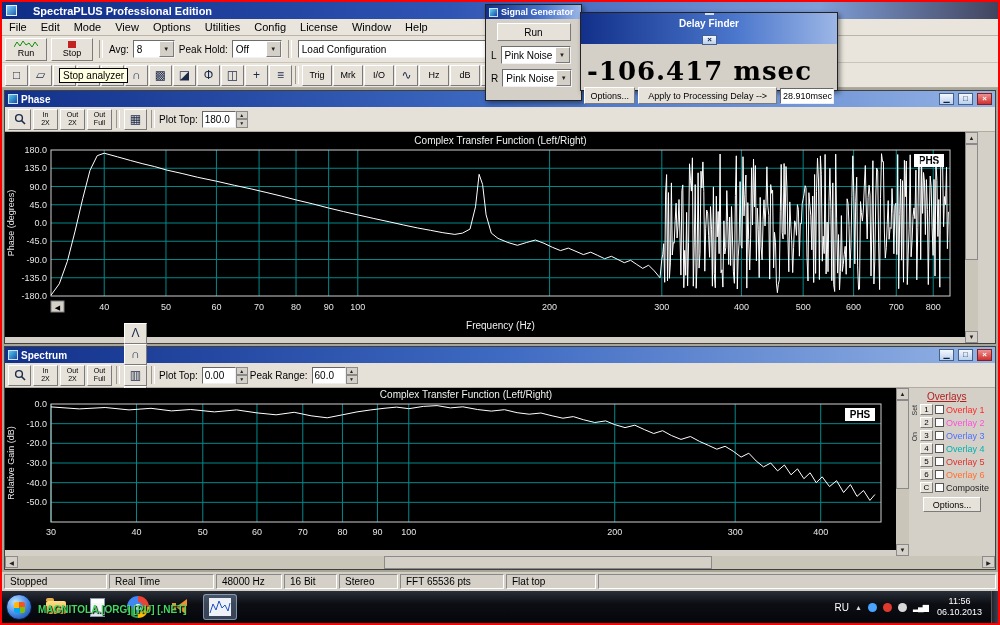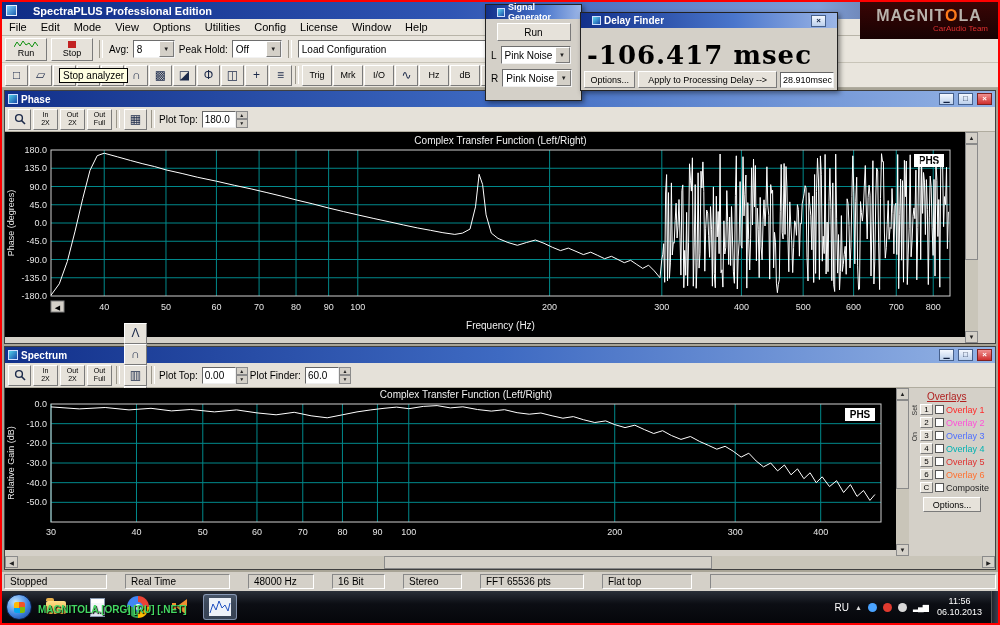--- a/index.html
+++ b/index.html
@@ -61,21 +61,21 @@
 .ovbody{display:flex;}
 .ovside{width:9px;display:flex;flex-direction:column;gap:16px;padding-top:2px;}
 .vtext{writing-mode:vertical-rl;transform:rotate(180deg);font-size:7px;color:#333;}
 .ovrow{display:flex;align-items:center;gap:2px;height:13px;}
 .ovnum{width:13px;height:11px;font-size:8px;line-height:1;display:flex;align-items:center;justify-content:center;}
 .ovcb{width:9px;height:9px;background:#fff;border:1px solid #555;display:inline-block;}
 .ovlab{font-size:9px;white-space:nowrap;overflow:hidden;}
 .ovopts{margin:3px 0 0 12px;width:58px;height:15px;font-size:9px;}
 
 
-.statusbar{height:19px;background:#d4d0c8;display:flex;gap:18px;padding:2px;font-size:10px;}
+.statusbar{height:19px;background:#d4d0c8;display:flex;gap:2px;padding:2px;font-size:10px;}
 .seg{border:1px solid;border-color:#888 #fff #fff #888;padding:0 5px;display:flex;align-items:center;white-space:nowrap;}
 .taskbar{height:32px;background:linear-gradient(#2a2f38,#0c0e14 40%,#05060a);display:flex;align-items:center;padding-left:4px;gap:7px;position:relative;}
 .orb{width:26px;height:26px;border-radius:50%;background:radial-gradient(circle at 35% 30%,#bfe4ff,#3f84e0 55%,#123a8a);border:1px solid #0a1c40;display:flex;align-items:center;justify-content:center;}
 .orbflag{width:11px;height:11px;border-radius:2px;background:conic-gradient(#f35325 0 25%,#81bc06 0 50%,#05a6f0 0 75%,#ffba08 0);}
 .ticon{width:34px;height:26px;display:flex;align-items:center;justify-content:center;border-radius:3px;position:relative;}
 .ticon.active{background:rgba(150,180,220,.35);border:1px solid rgba(200,220,255,.5);}
 .folder{width:20px;height:13px;background:linear-gradient(#ffe08a,#e8a93d);border-radius:2px;position:relative;}
 .folder::before{content:"";position:absolute;top:-3px;left:0;width:8px;height:3px;background:#e8b14d;border-radius:2px 2px 0 0;}
 .doc{width:15px;height:19px;background:#f4f6fa;border:1px solid #8a9ab0;box-shadow:inset 0 4px 0 #fff,inset 0 -3px 0 #dfe6f0;}
 .webicon{width:22px;height:22px;border-radius:50%;background:conic-gradient(#ea4335 0 25%,#fbbc05 0 50%,#34a853 0 75%,#4285f4 0);position:relative;}
@@ -89,22 +89,22 @@
 .tric{width:9px;height:9px;border-radius:50%;display:inline-block;}
 .tric.b{background:#4aa3ff}.tric.r{background:#e03a2f}.tric.w{background:#d8d8d8}
 .trnet{font-size:8px;letter-spacing:-1px;color:#fff;}
 .clock{font-size:9px;text-align:center;line-height:1.2;padding:0 3px;}
 .showdesk{width:7px;height:32px;background:linear-gradient(90deg,#20242c,#3a4050);border-left:1px solid #555;}
 
 
 .float{position:absolute;background:#d4d0c8;border:1px solid #222;box-shadow:2px 2px 5px rgba(0,0,0,.45);}
 #sgWin{left:483px;top:2px;width:97px;height:97px;z-index:40;}
 #dfWin{left:578px;top:10px;width:258px;height:79px;z-index:41;}
-.ftitle{height:14px;background:linear-gradient(90deg,#12308a,#4a76cc 60%,#9cb6e6);display:flex;align-items:center;gap:3px;padding:0 11px;color:#fff;font-size:9px;font-weight:bold;}
-#dfWin .ftitle{height:15px;font-size:10px;}
+.ftitle{height:14px;background:linear-gradient(90deg,#12308a,#4a76cc 60%,#9cb6e6);display:flex;align-items:center;gap:3px;padding:0 3px;color:#fff;font-size:9px;font-weight:bold;}
+#dfWin .ftitle{height:31px;font-size:10px;flex-direction:column;}
 .fticon{width:9px;height:9px;background:linear-gradient(135deg,#5fd8f0,#1848a8);border:1px solid #cfe0ff;}
 .sgbody{padding:4px 5px;display:flex;flex-direction:column;gap:5px;font-size:10px;}
 .sgrun{width:74px;height:18px;font-size:10px;margin:0 auto;}
 .sgrow{display:flex;align-items:center;gap:4px;}
 .sgrow .combo{width:70px;justify-content:flex-end;}
 .dfread{font-family:"DejaVu Serif","Liberation Serif",serif;font-weight:bold;font-size:26px;padding:12px 6px 1px;letter-spacing:1px;white-space:nowrap;}
 .dfrow{display:flex;align-items:center;gap:3px;padding:0 3px;}
 .dfbtn{height:17px;font-size:9px;}
 .dfopts{width:52px;}
 .dfapply{width:140px;}
@@ -343,21 +343,21 @@
           </span>
         <span class="tsep"></span>
         <span class="lab">Plot Top:</span>
         <div class="spin">
           <span class="spinval">0.00</span>
           <span class="spinbtns">
               <span class="sb">▲</span>
               <span class="sb">▼</span>
             </span>
         </div>
-        <span class="lab">Plot Finder:</span>
+        <span class="lab">Peak Range:</span>
         <div class="spin">
           <span class="spinval">60.0</span>
           <span class="spinbtns">
               <span class="sb">▲</span>
               <span class="sb">▼</span>
             </span>
         </div>
       </div>
       <div class="crow">
         <svg class="plot" id="specSvg" width="891" height="162">
@@ -549,19 +549,15 @@
       <span class="wbtn">×</span>
     </div>
     <div class="dfread">-106.417 msec</div>
     <div class="dfrow">
       <button class="raised dfbtn dfopts">Options...</button>
       <button class="raised dfbtn dfapply">Apply to Processing Delay --&gt;</button>
       <span class="dffield">28.910msec</span>
     </div>
   </div>
 
-  <div class="wm-top">
-    <div class="wm-brand"><span>MAGNIT</span><span class="wm-o">O</span><span>LA</span></div>
-    <div class="wm-sub">CarAudio Team</div>
-  </div>
   <div class="wm-bottom">MAGNITOLA.[ORG] [RU] [.NET]</div>
 
 </div>
 
 </body></html>

